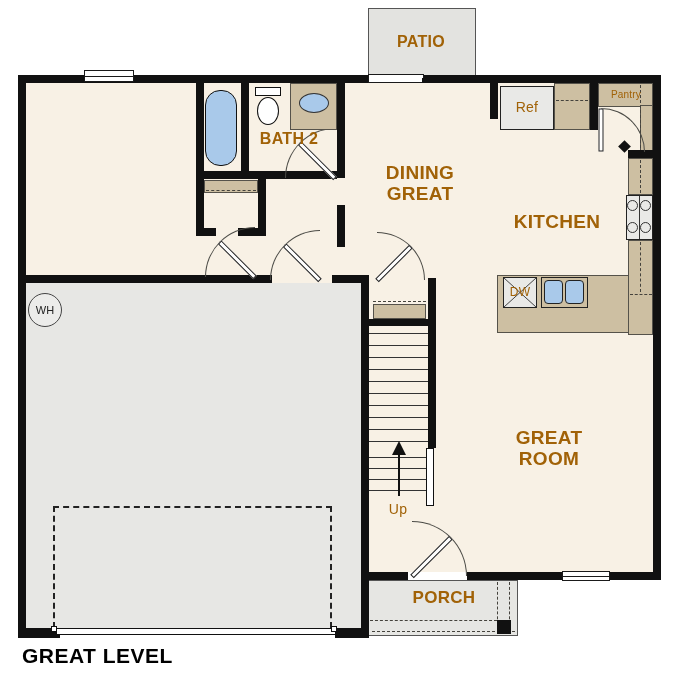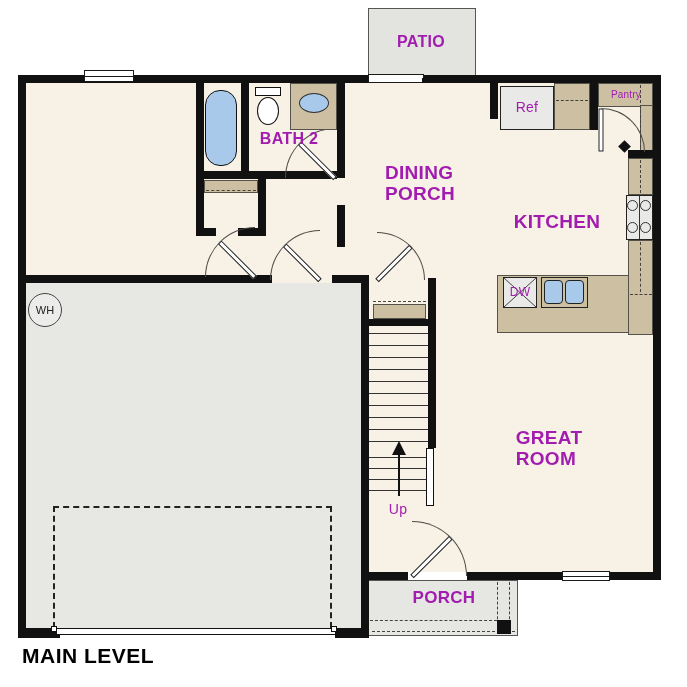--- a/index.html
+++ b/index.html
@@ -11,21 +11,21 @@
   }
   #plan { position:relative; width:687px; height:687px; background:#fff; overflow:hidden; }
   #plan div { position:absolute; box-sizing:border-box; }
   .floor { z-index:1; }
   .tan   { background:var(--counter); border:1px solid #55524a; z-index:2; }
   .wall  { background:var(--wall); z-index:3; }
   .overlay { z-index:4; }
   .dash-h { border-top:1.5px dashed #44423c; z-index:3; }
   .dash-v { border-left:1.5px dashed #44423c; z-index:3; }
   .rlabel{
-    z-index:6; font-weight:bold; color:#a21caf; text-align:left;
+    z-index:6; font-weight:bold; color:#a16207; text-align:center;
     line-height:1.12; letter-spacing:0.3px; white-space:pre-line;
     transform:translate(-50%,-50%); font-size:19px;
   }
   .slabel{ font-weight:normal; font-size:10px; letter-spacing:0.2px; }
   .arc { z-index:4; background:transparent; }
   .arc-tl{ border-top:1.5px solid var(--thin); border-left:1.5px solid var(--thin); border-radius:100% 0 0 0; }
   .arc-tr{ border-top:1.5px solid var(--thin); border-right:1.5px solid var(--thin); border-radius:0 100% 0 0; }
   .leaf { height:5px; background:#fff; border:1px solid #222; transform-origin:0 50%; z-index:4; }
   .win  { background:#fff; border:1px solid #1a1a1a; z-index:4; }
   .win:after{ content:""; position:absolute; left:0; right:0; top:50%; border-top:1px solid #1a1a1a; }
@@ -149,33 +149,33 @@
               display:flex;align-items:center;justify-content:center;font-size:11px;color:#222;z-index:4;">WH</div>
 
   <div style="left:0;top:0;width:0;height:0;"></div>
   <div style="left:398px;top:446px;width:1px;height:50px;background:#333;z-index:3;"></div>
   <div style="left:426px;top:448px;width:8px;height:58px;background:#fff;border:1.5px solid #111;z-index:4;"></div>
   <div style="left:392px;top:441px;width:0;height:0;border-left:7px solid transparent;border-right:7px solid transparent;border-bottom:14px solid #111;z-index:4;"></div>
   <div style="left:398px;top:454px;width:2px;height:42px;background:#111;z-index:4;"></div>
 
   <div class="rlabel" style="left:289px;top:139px;font-size:16px;">BATH 2</div>
   <div class="rlabel" style="left:420px;top:183px;">DINING
-PORCH</div>
+GREAT</div>
   <div class="rlabel" style="left:557px;top:222px;">KITCHEN</div>
   <div class="rlabel" style="left:549px;top:448px;">GREAT
 ROOM</div>
   <div class="rlabel" style="left:444px;top:598px;font-size:17px;">PORCH</div>
   <div class="rlabel" style="left:421px;top:42px;font-size:16px;">PATIO</div>
 
   <div class="rlabel slabel" style="left:527px;top:108px;font-size:14px;">Ref</div>
   <div class="rlabel slabel" style="left:626px;top:95px;">Pantry</div>
   <div class="rlabel slabel" style="left:520px;top:293px;font-size:12px;">DW</div>
   <div class="rlabel slabel" style="left:398px;top:510px;font-size:14px;">Up</div>
 
-  <div style="left:22px;top:644px;font-size:21px;font-weight:bold;color:#000;letter-spacing:0.5px;z-index:6;">MAIN LEVEL</div>
+  <div style="left:22px;top:644px;font-size:21px;font-weight:bold;color:#000;letter-spacing:0.5px;z-index:6;">GREAT LEVEL</div>
 <div class="tread" style="left: 369px; top: 333px; width: 59px; height: 1px;"></div>
     <div class="tread" style="left: 369px; top: 345px; width: 59px; height: 1px;"></div>
     <div class="tread" style="left: 369px; top: 357px; width: 59px; height: 1px;"></div>
     <div class="tread" style="left: 369px; top: 369px; width: 59px; height: 1px;"></div>
     <div class="tread" style="left: 369px; top: 381px; width: 59px; height: 1px;"></div>
     <div class="tread" style="left: 369px; top: 393px; width: 59px; height: 1px;"></div>
     <div class="tread" style="left: 369px; top: 405px; width: 59px; height: 1px;"></div>
     <div class="tread" style="left: 369px; top: 417px; width: 59px; height: 1px;"></div>
     <div class="tread" style="left: 369px; top: 429px; width: 59px; height: 1px;"></div>
     <div class="tread" style="left: 369px; top: 441px; width: 59px; height: 1px;"></div>

